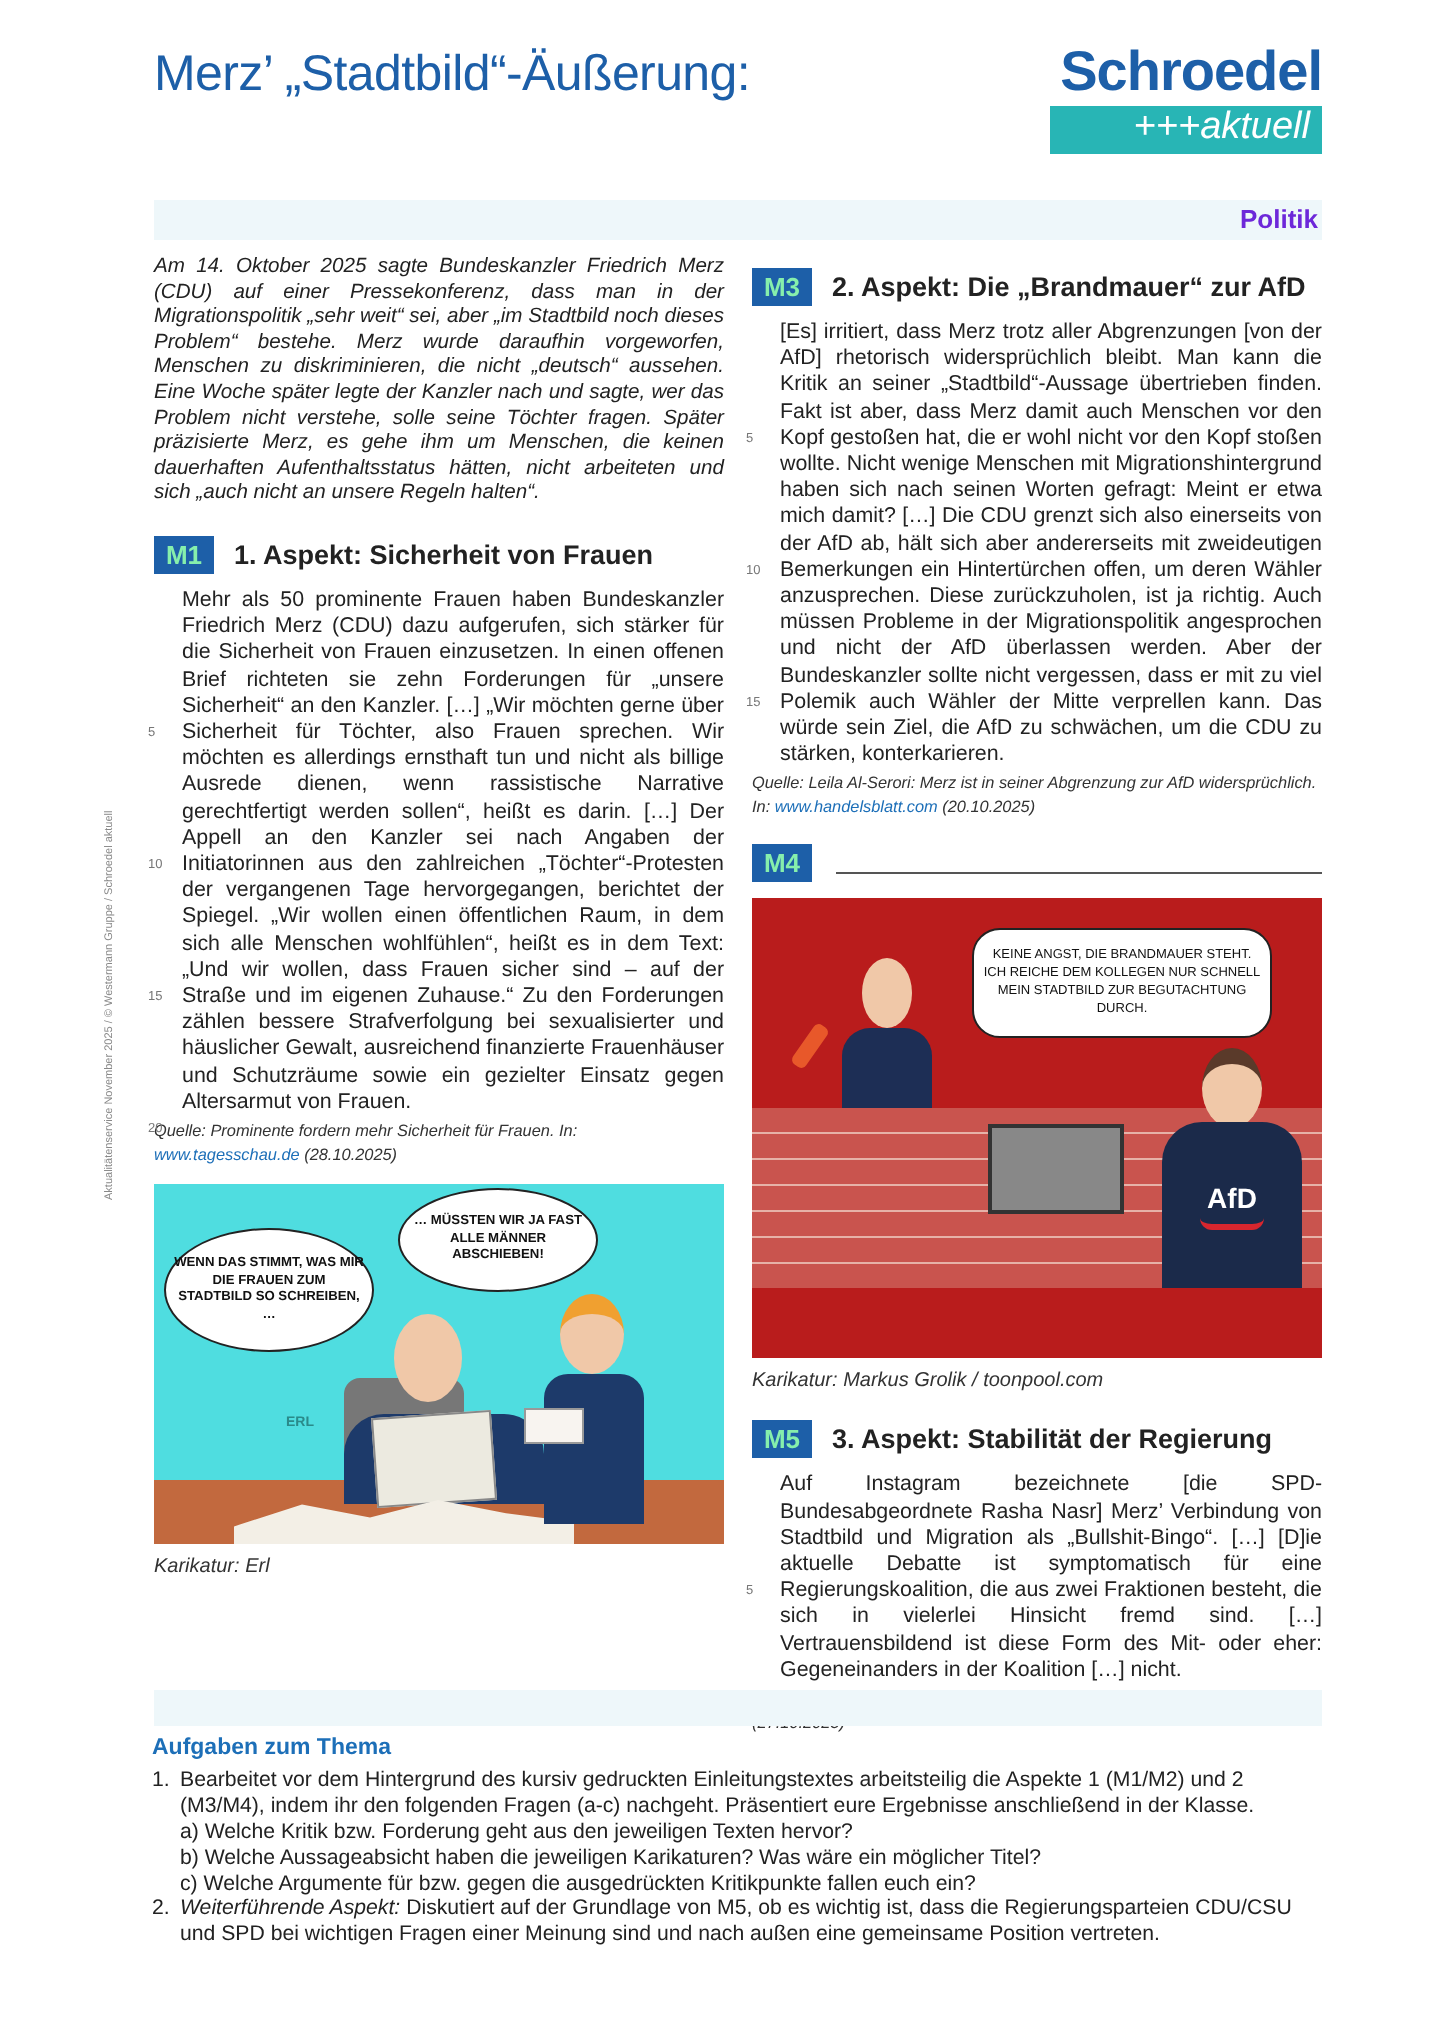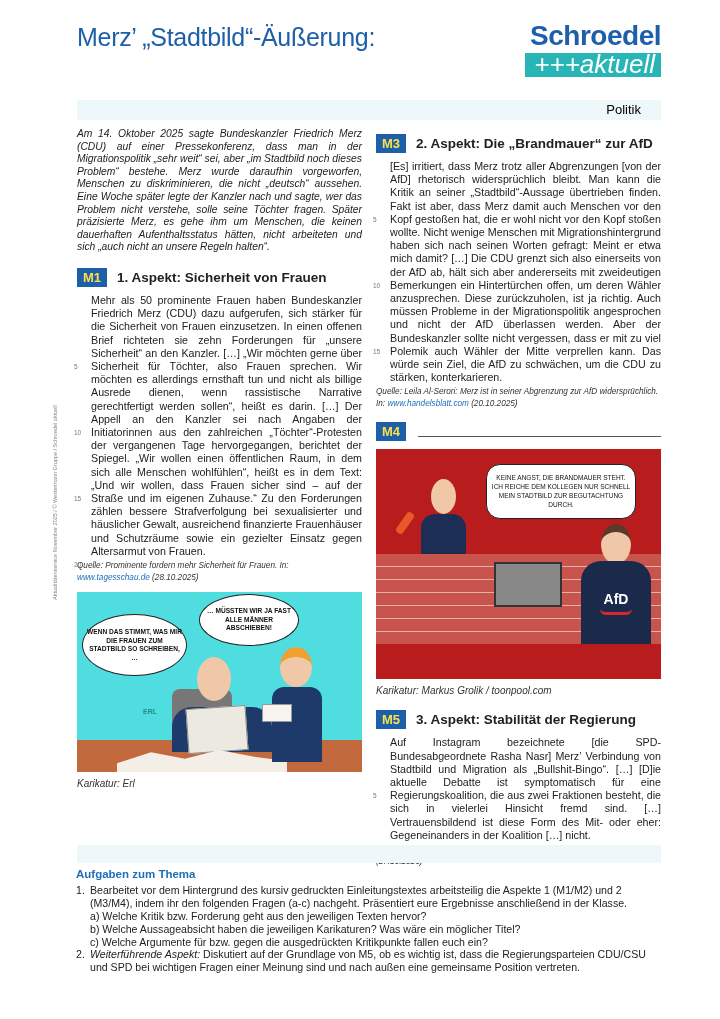--- a/index.html
+++ b/index.html
@@ -2,34 +2,34 @@
 <html><head>
 <meta charset="utf-8">
 <style>
   * { box-sizing: border-box; margin: 0; padding: 0; }
   html, body { width: 720px; height: 1019px; background: #ffffff; overflow: hidden; }
   body { position: relative; font-family: "Liberation Sans", "DejaVu Sans", sans-serif; color: #1a1a1a; }
 
   .title { position: absolute; left: 77px; top: 23px; width: 420px; font-size: 25px; line-height: 29px; color: #1d5fa8; font-weight: normal; letter-spacing: -0.3px; }
   .logo { position: absolute; left: 525px; top: 22px; width: 136px; }
   .logo-top { font-size: 28px; font-weight: bold; color: #1d5fa8; line-height: 28px; letter-spacing: -0.5px; text-align: right; }
-  .logo-bottom { margin-top: 3px; background: #28b5b5; color: #fff; font-style: italic; font-size: 26px; line-height: 22px; text-align: right; padding-right: 6px; height: 24px; }
+  .logo-bottom { margin-top: 3px; background: #28b5b5; color: #fff; font-style: italic; font-size: 19px; line-height: 22px; text-align: right; padding-right: 6px; height: 24px; }
 
   .band { position: absolute; left: 77px; top: 100px; width: 584px; height: 20px; background: #eef7fa; }
-  .band-label { position: absolute; right: 20px; top: 2px; font-size: 13px; color: #000000; }
+  .band-label { position: absolute; right: 2px; top: 2px; font-size: 13px; color: #6d28d9; font-weight: bold; }
 
   .sidetext { position: absolute; left: 52px; top: 600px; transform: rotate(-90deg); transform-origin: left top; font-size: 5.5px; color: #888; white-space: nowrap; }
 
   .col-left { position: absolute; left: 77px; top: 128px; width: 285px; }
   .col-right { position: absolute; left: 376px; top: 134px; width: 285px; }
 
   .intro { font-style: italic; font-size: 10.3px; line-height: 12.6px; text-align: justify; color: #222; }
 
   .mhead { display: flex; align-items: center; margin-top: 14px; }
-  .mbadge { background: #1d5fa8; color: #fde047; font-weight: bold; font-size: 13px; width: 30px; height: 19px; line-height: 19px; text-align: center; flex: none; }
+  .mbadge { background: #1d5fa8; color: #86efac; font-weight: bold; font-size: 13px; width: 30px; height: 19px; line-height: 19px; text-align: center; flex: none; }
   .mtitle { margin-left: 10px; font-weight: bold; font-size: 13.5px; color: #222; }
   .mline { margin-left: 12px; flex: 1; height: 1px; background: #555; margin-top: 10px; }
 
   .body-text { position: relative; margin-left: 14px; margin-top: 7px; font-size: 10.7px; line-height: 13.2px; text-align: justify; color: #222; }
   .ln { position: absolute; left: -17px; font-size: 6.5px; color: #777; }
 
   .source { font-style: italic; font-size: 8.2px; line-height: 12px; color: #333; margin-top: 2px; }
   .source .link { color: #1d6fb8; }
 
   .cartoon { position: relative; width: 285px; overflow: hidden; margin-top: 8px; }

